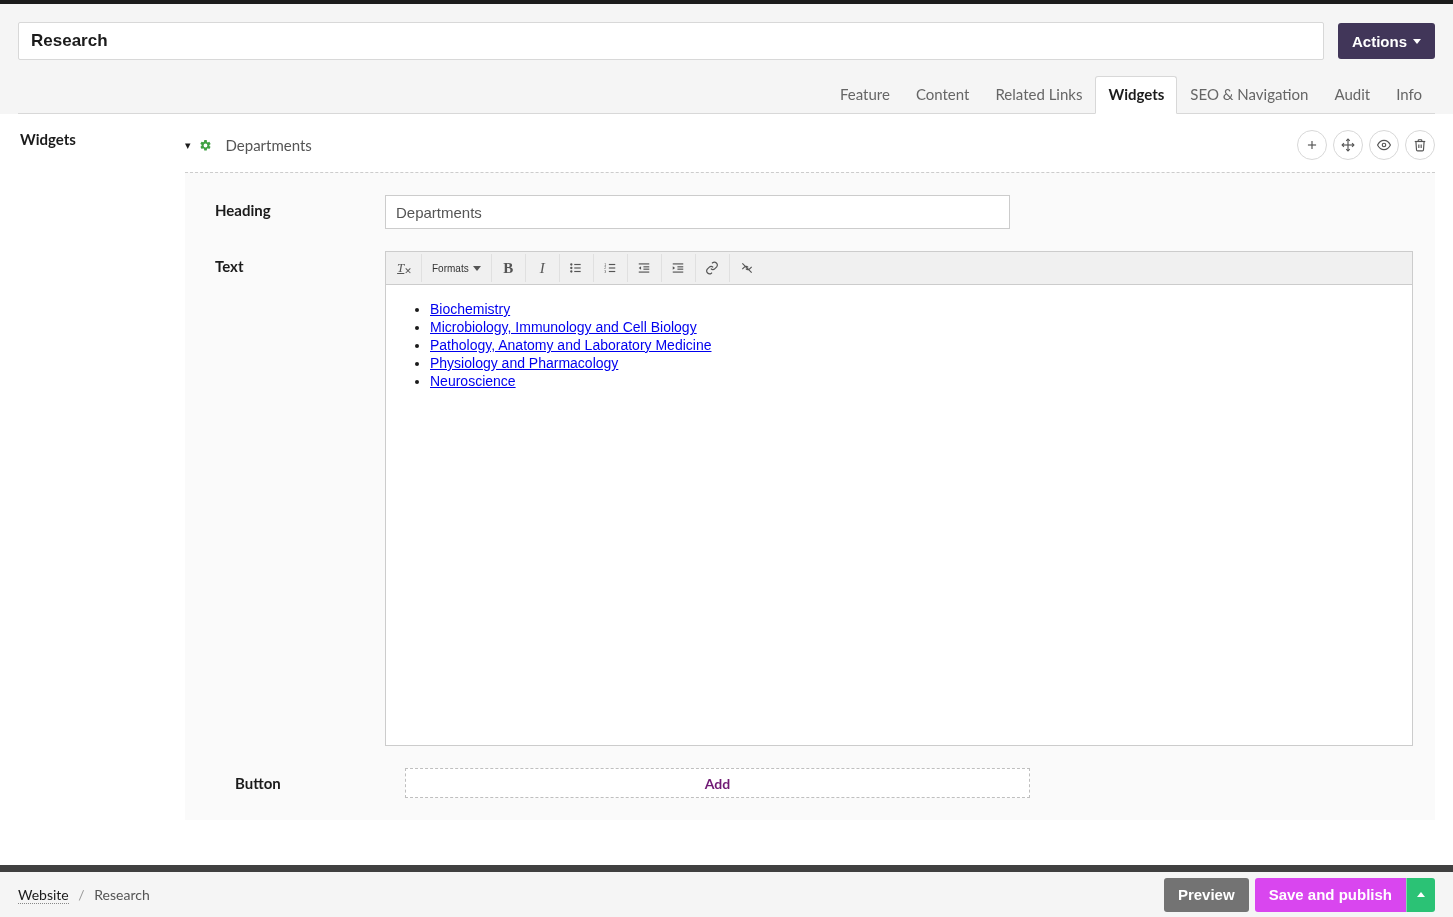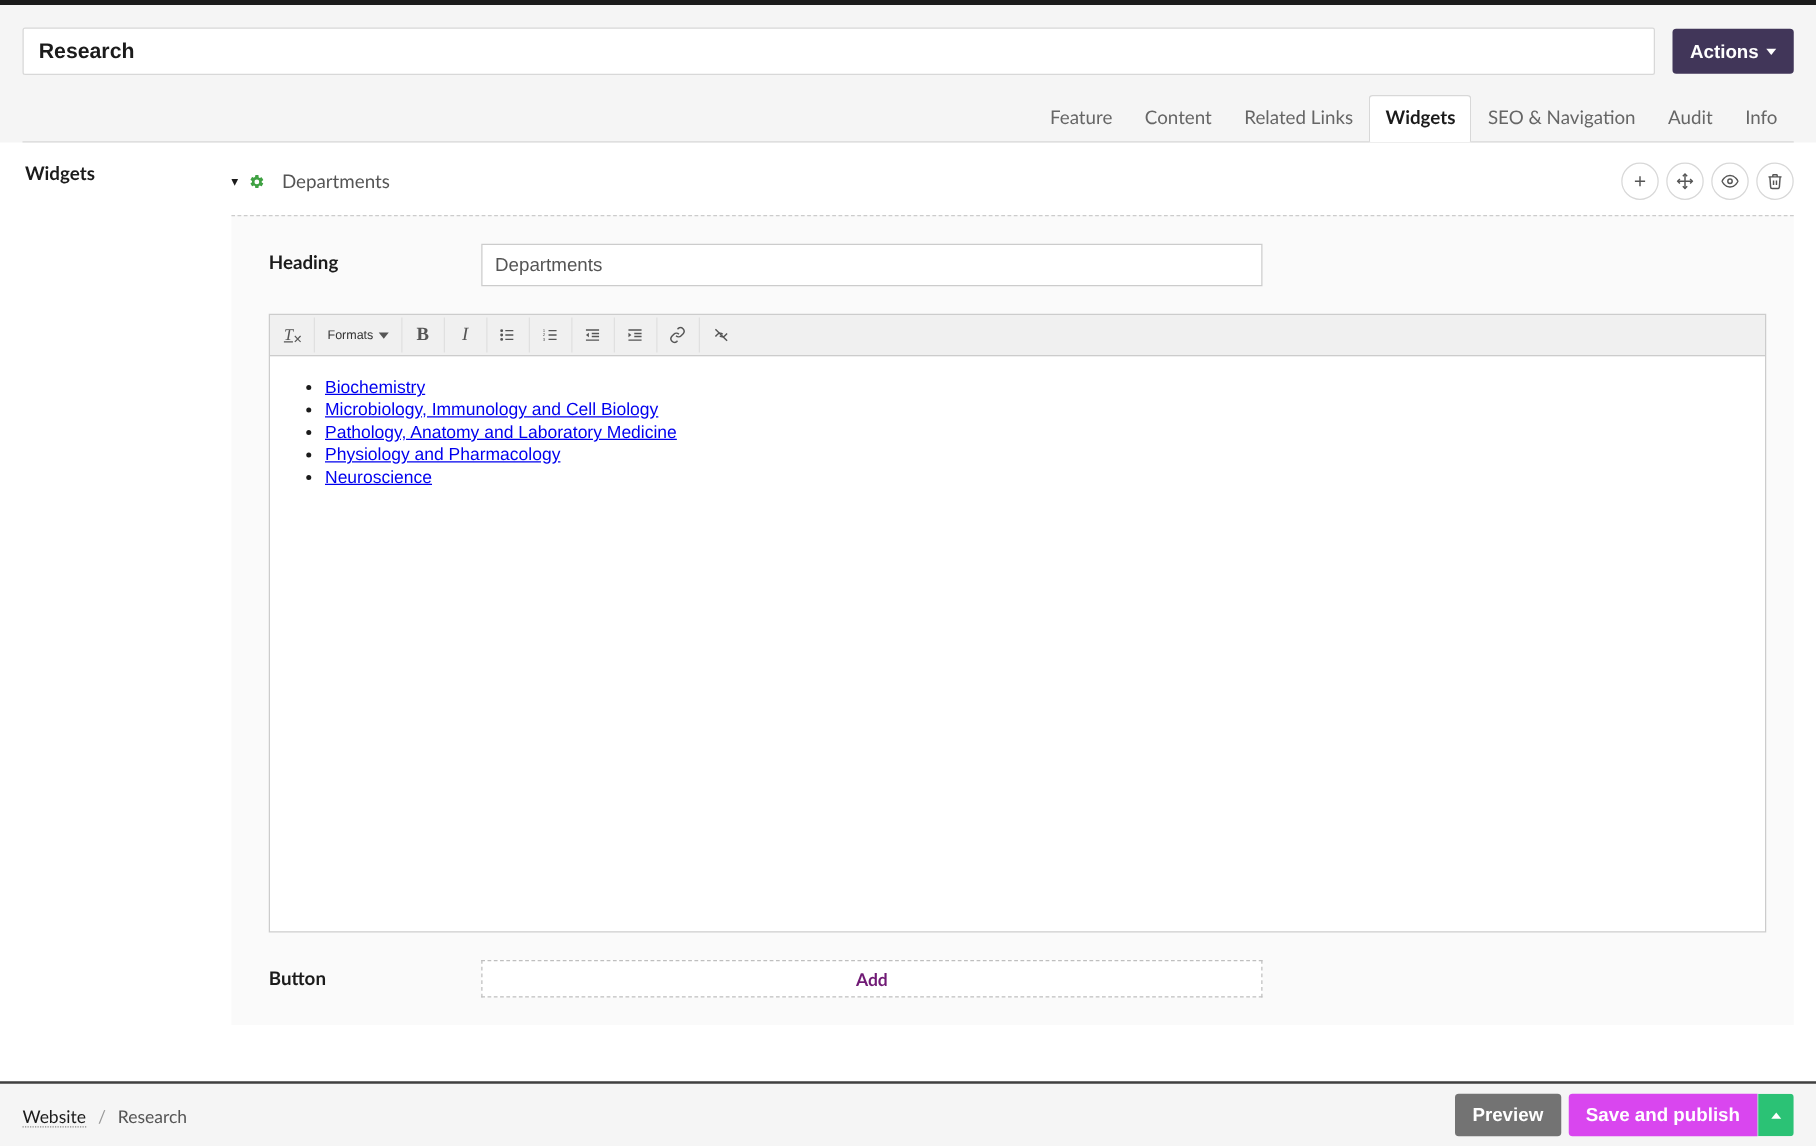--- a/index.html
+++ b/index.html
@@ -187,21 +187,21 @@
     font-weight: 700;
     font-size: 14px;
     cursor: pointer;
     background: #fff;
   }
   .add-bar .teal { color: #701a75; }
 
   .footer {
     height: 52px;
     background: #f5f5f5;
-    border-top: 2px solid #404040;
+    border-top: 7px solid #404040;
     display: flex; align-items: center;
     padding: 0 18px;
   }
   .breadcrumb { color: #555; font-size: 14px; }
   .breadcrumb a { color:#1b1b1b; text-decoration: none; border-bottom: 1px dotted #888; cursor:pointer;}
   .breadcrumb .sep { color: #999; margin: 0 6px; }
   .footer-actions { margin-left: auto; display: flex; gap: 6px; align-items: stretch; }
   .btn {
     height: 34px; border: none; border-radius: 3px;
     font-weight: 700; font-size: 15px; padding: 0 14px;
@@ -298,20 +298,21 @@
 
     <div class="widget-body">
       <div class="field-row">
         <div class="field-label">Heading</div>
         <div class="field-body">
           <input class="heading-input" type="text" value="Departments" style="">
         </div>
       </div>
 
       <div class="field-row">
+        <div class="field-label">Text</div>
         <div class="text-field-body">
           <div class="rte">
             <div class="rte-toolbar">
               <button class="rte-btn">
                 <span style="font-style:italic;text-decoration:underline;font-family:Georgia,serif;">T</span>
                   <span style="font-size:9px;position:relative;top:3px;">✕</span>
               </button>
               <button class="rte-btn formats">
                 <span>Formats</span>
                 <span class="caret-down" style="border-top-color:#555"></span>
@@ -376,21 +377,21 @@
                 <li><a href="#">Microbiology, Immunology and Cell Biology</a></li>
                 <li><a href="#">Pathology, Anatomy and Laboratory Medicine</a></li>
                 <li><a href="#">Physiology and Pharmacology</a></li>
                 <li><a href="#">Neuroscience</a></li>
               </ul>
             </div>
           </div>
         </div>
       </div>
 
-      <div class="field-row" style="margin-bottom:0;">
+      <div class="field-row" style="margin-bottom:0;margin-left:20px;">
         <div class="field-label">Button</div>
         <div class="field-body">
           <div class="add-bar">
             <span class="teal">Add</span>
           </div>
         </div>
       </div>
     </div>
   </div>
 </div>

